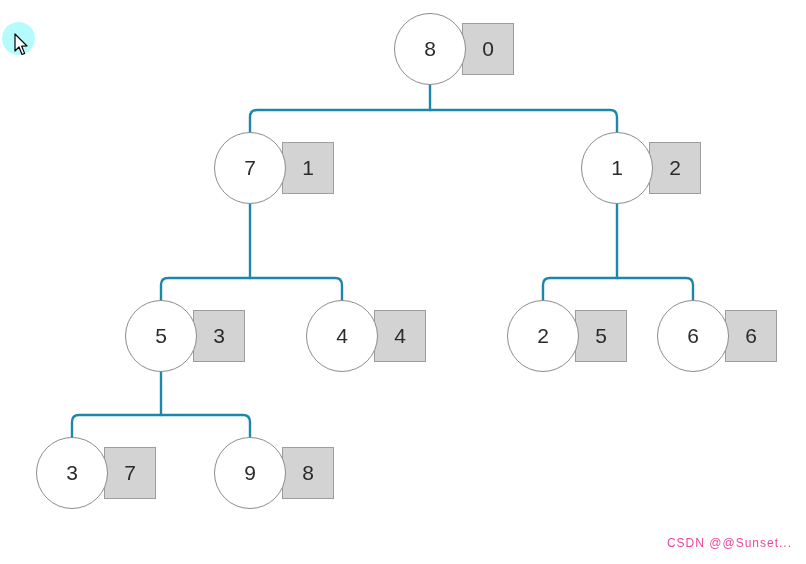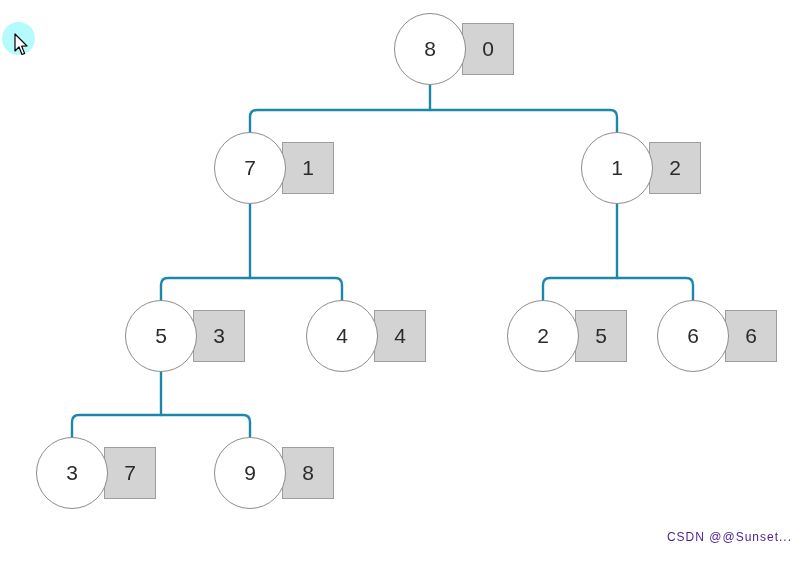--- a/index.html
+++ b/index.html
@@ -79,23 +79,23 @@
     position: absolute;
     left: 14px;
     top: 33px;
     width: 16px;
     height: 24px;
     z-index: 10;
   }
   #watermark {
     position: absolute;
     right: 14px;
-    bottom: 20px;
+    bottom: 14px;
     font-size: 12px;
-    color: #4c1d95;
+    color: #ec4899;
     letter-spacing: 1px;
     font-family: "Liberation Sans", sans-serif;
     white-space: nowrap;
     z-index: 4;
   }
 </style>
 </head>
 <body>
 
 <div id="stage">

